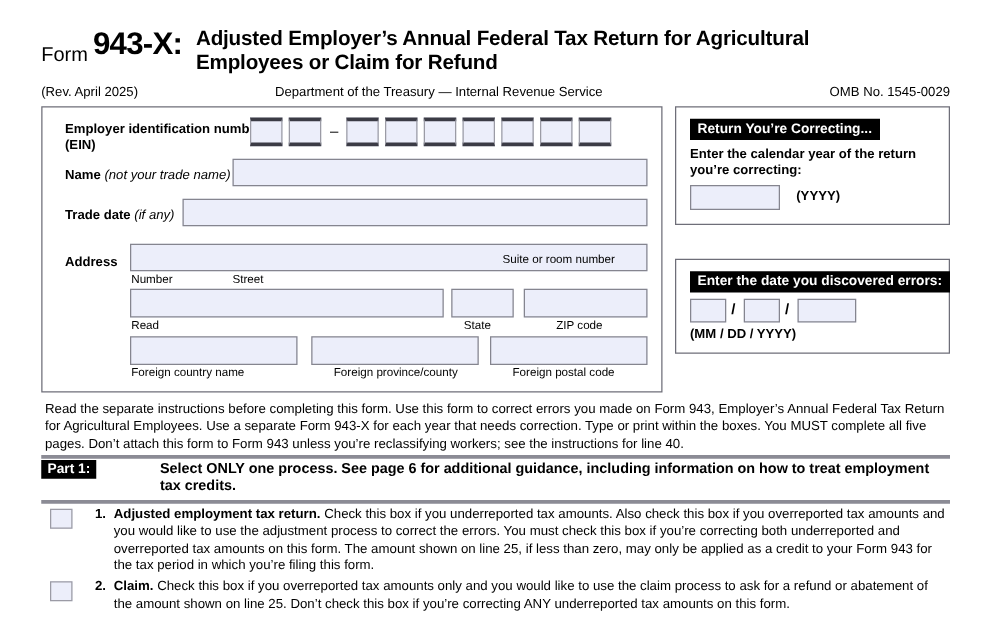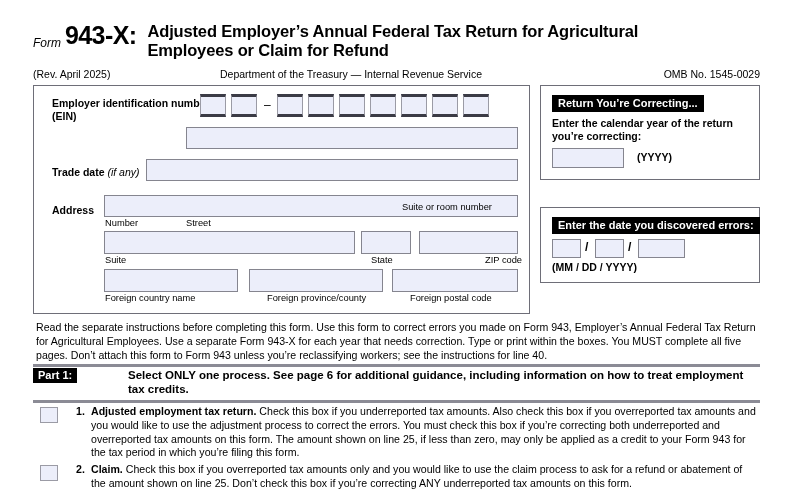--- a/index.html
+++ b/index.html
@@ -21,26 +21,25 @@
     position: absolute;
     left: 33px;
     top: 22px;
     width: 727px;
   }
   .title-row {
     display: flex;
     align-items: flex-start;
   }
   .form-word {
-    font-size: 12px;
+    font-size: 16px;
     font-weight: normal;
     padding-top: 14px;
     padding-right: 4px;
     letter-spacing: 0px;
-    font-style: italic;
   }
   .form-number {
     font-size: 25px;
     font-weight: bold;
     letter-spacing: -0.6px;
     line-height: 1.06;
     padding-right: 11px;
     white-space: nowrap;
   }
   .form-title {
@@ -290,40 +289,44 @@
   <div class="ein-box" style="left:197px; top:8px;"></div>
   <div class="ein-dash" style="left:230px; top:8px;">–</div>
   <div class="ein-box" style="left:243px; top:8px;"></div>
   <div class="ein-box" style="left:274px; top:8px;"></div>
   <div class="ein-box" style="left:305px; top:8px;"></div>
   <div class="ein-box" style="left:336px; top:8px;"></div>
   <div class="ein-box" style="left:367px; top:8px;"></div>
   <div class="ein-box" style="left:398px; top:8px;"></div>
   <div class="ein-box" style="left:429px; top:8px;"></div>
 
+  <div class="field-label" style="left:18px; top:48px;">
+    <span>Name</span>
+    <i>(not your trade name)</i>
+  </div>
   <div class="inp" style="left:152px; top:41px; width:332px; height:22px;"></div>
 
   <div class="field-label" style="left:18px; top:80px;">
     <span>Trade date</span>
     <i>(if any)</i>
   </div>
   <div class="inp" style="left:112px; top:73px; width:372px; height:22px;"></div>
 
   <div class="field-label" style="left:18px; top:118px;">Address</div>
   <div class="inp" style="left:70px; top:109px; width:414px; height:22px;"></div>
   <div class="sub-label" style="left:71px; top:132px;">Number</div>
   <div class="sub-label" style="left:152px; top:132px;">Street</div>
   <div class="sub-label" style="left:368px; top:116px;">Suite or room number</div>
 
   <div class="inp" style="left:70px; top:145px; width:251px; height:23px;"></div>
-  <div class="sub-label" style="left:71px; top:169px;">Suite</div>
+  <div class="sub-label" style="left:71px; top:169px;">Read</div>
   <div class="inp" style="left:327px; top:145px; width:50px; height:23px;"></div>
   <div class="sub-label" style="left:337px; top:169px;text-align:right;">State</div>
   <div class="inp" style="left:385px; top:145px; width:99px; height:23px;"></div>
-  <div class="sub-label" style="left:411px; top:169px;margin-left:40px;">ZIP code</div>
+  <div class="sub-label" style="left:411px; top:169px;">ZIP code</div>
 
   <div class="inp" style="left:70px; top:183px; width:134px; height:23px;"></div>
   <div class="sub-label" style="left:71px; top:207px;">Foreign country name</div>
   <div class="inp" style="left:215px; top:183px; width:134px; height:23px;"></div>
   <div class="sub-label" style="left:233px; top:207px;">Foreign province/county</div>
   <div class="inp" style="left:358px; top:183px; width:126px; height:23px;"></div>
   <div class="sub-label" style="left:376px; top:207px;">Foreign postal code</div>
 </div>
 
 <div class="panel right-panel-1">

